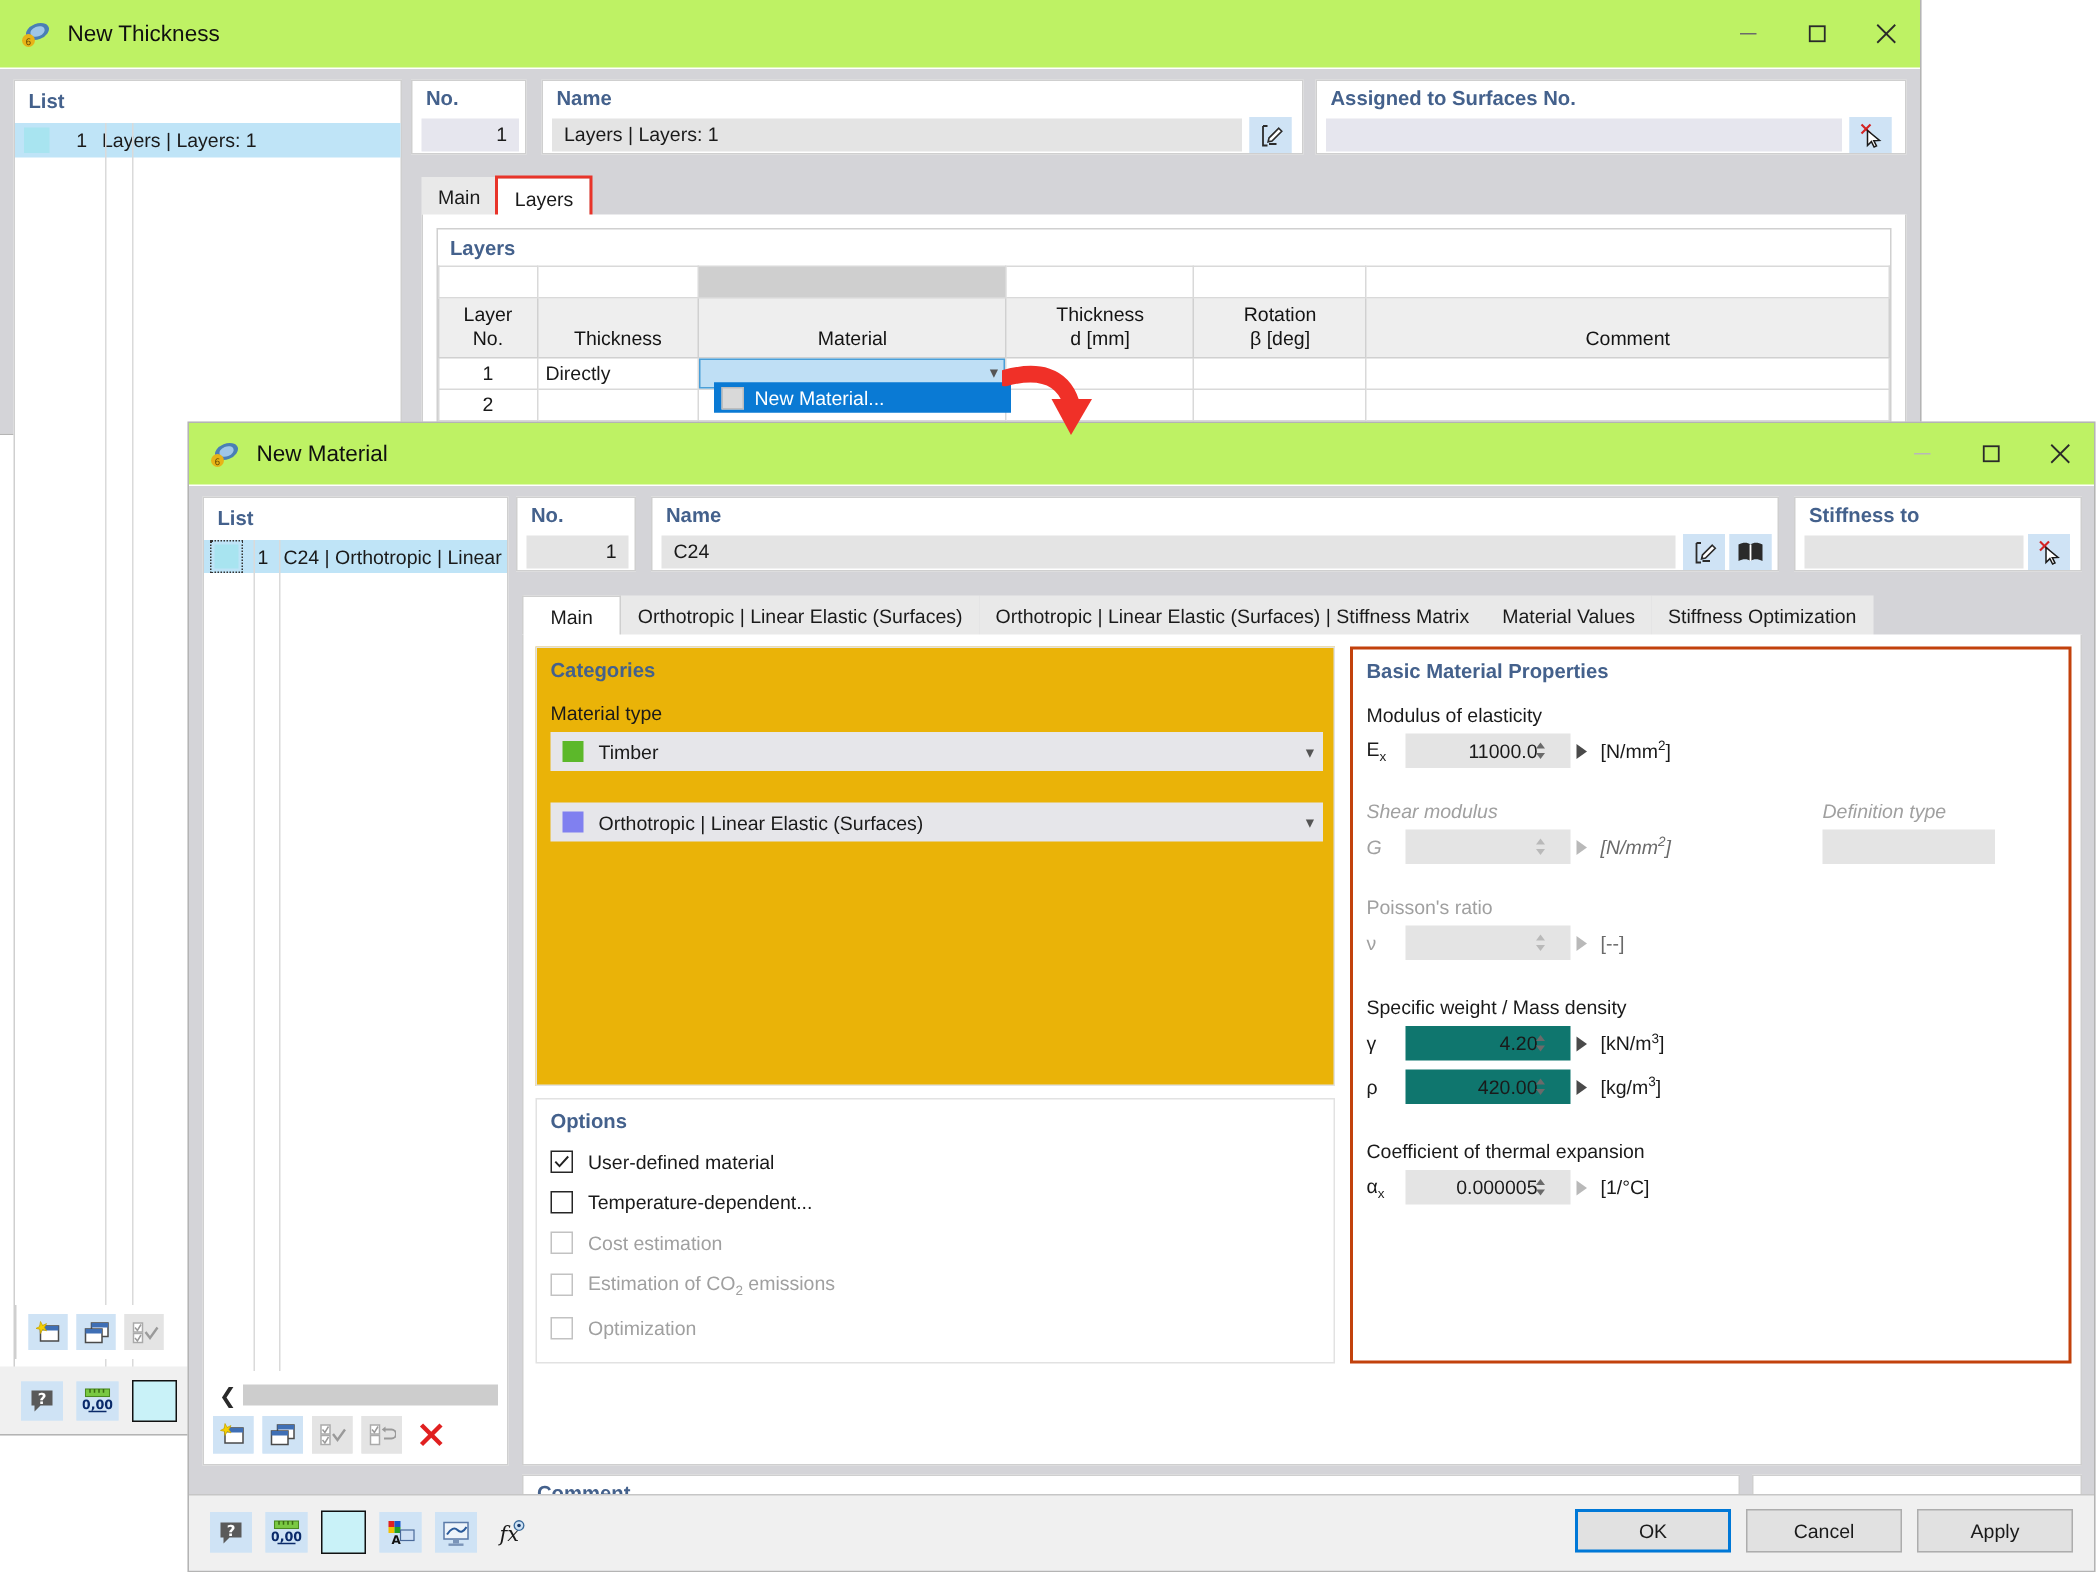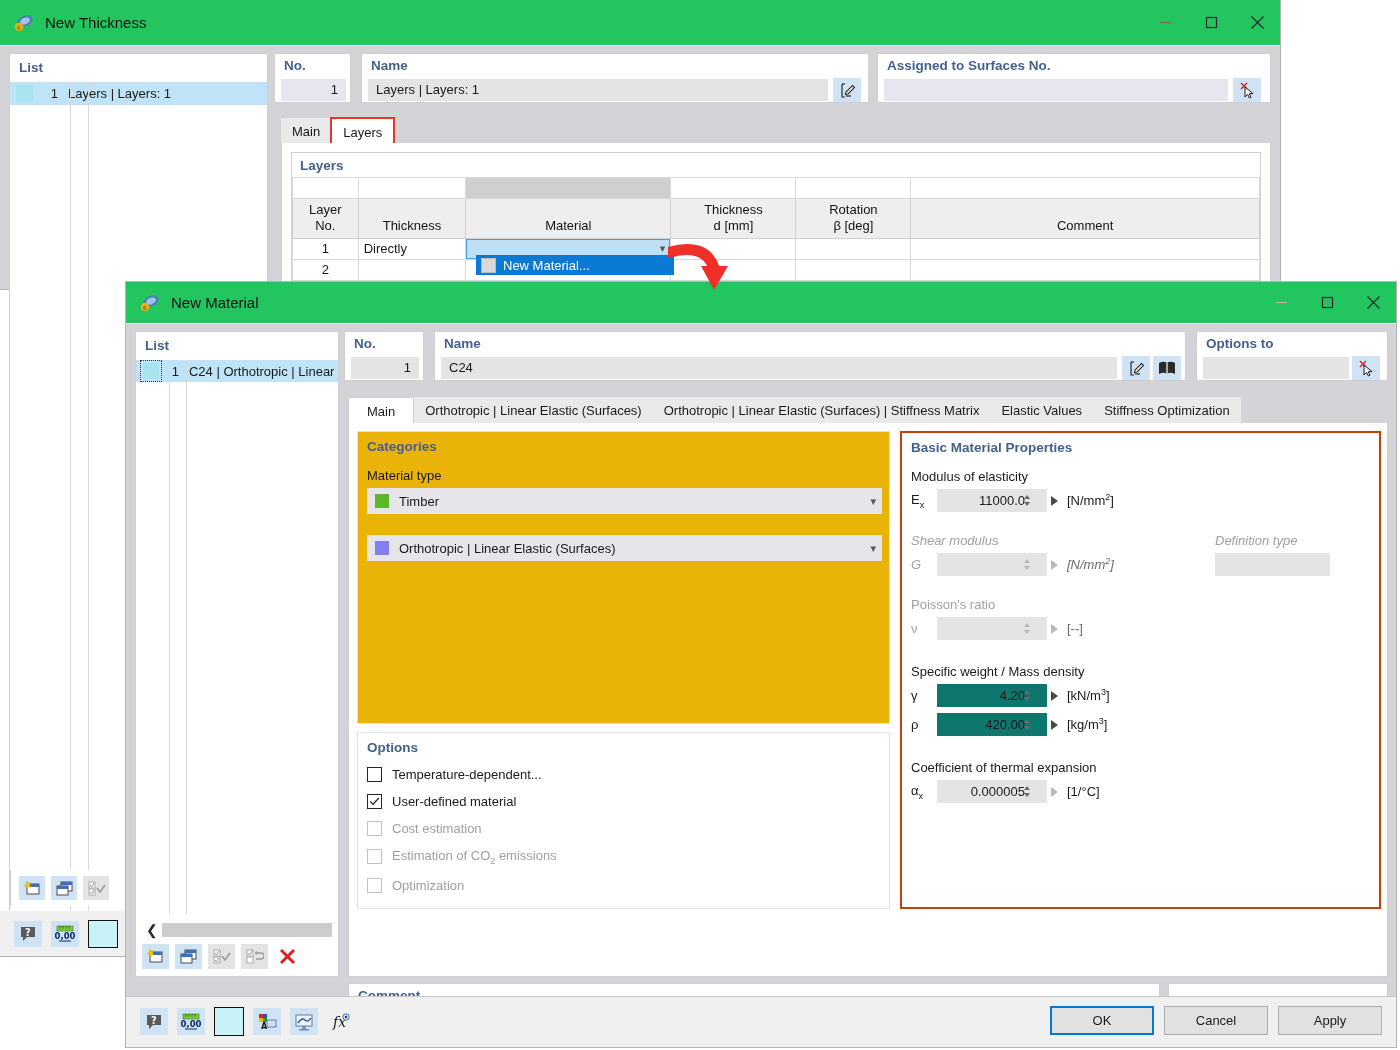--- a/index.html
+++ b/index.html
@@ -15,21 +15,21 @@
 
   
   .window {
     position: absolute;
     background: #f0f0f0;
     border: 1px solid #b4b4b4;
     box-sizing: border-box;
   }
   .titlebar {
     height: 46px;
-    background: #22c55e;
+    background: #bef264;
     display: flex;
     align-items: center;
     box-sizing: border-box;
     border-bottom: 1px solid #ffffff;
   }
   .titlebar .app-icon {
     width: 20px; height: 20px;
     margin-left: 14px; margin-right: 11px;
     position: relative;
     flex: none;
@@ -542,36 +542,36 @@
         <div class="iconbtn" style="position:absolute; left:718px; top:24px; width:28px; height:24px;">
           <svg width="18" height="18" viewBox="0 0 18 18">
             <path d="M1 4 C4 2.4 7 2.4 9 4 L9 15 C7 13.4 4 13.4 1 15 Z" fill="#2a2a2a"></path>
             <path d="M17 4 C14 2.4 11 2.4 9 4 L9 15 C11 13.4 14 13.4 17 15 Z" fill="#2a2a2a"></path>
             <path d="M9 4 L9 15" stroke="#ffffff" stroke-width="1.2"></path>
           </svg>
         </div>
       </div>
 
       <div class="panel" style="left:1070px; top:7px; width:192px; height:50px;">
-        <div class="panel-label" style="padding:4px 9px 1px 9px;">Options to</div>
+        <div class="panel-label" style="padding:4px 9px 1px 9px;">Stiffness to</div>
         <div class="field grey" style="position:absolute; left:6px; top:25px; width:146px; height:22px; line-height:22px;"></div>
         <div class="iconbtn" style="position:absolute; left:155px; top:24px; width:28px; height:24px;">
           <svg width="18" height="18" viewBox="0 0 18 18">
             <line x1="3" y1="2" x2="9" y2="8" stroke="#d42222" stroke-width="1.4"></line>
             <line x1="9" y1="2" x2="3" y2="8" stroke="#d42222" stroke-width="1.4"></line>
             <path d="M7 6 L7 16 L9.6 13.4 L11.4 17 L13 16.2 L11.2 12.8 L15 12.6 Z" fill="#ffffff" stroke="#1a1a1a" stroke-width="1"></path>
           </svg>
         </div>
       </div>
 
       <div class="tabstrip" style="position:absolute; left:222px; top:72px;">
         <div class="tab active" style="padding:0 18px;">Main</div>
         <div class="tab">Orthotropic | Linear Elastic (Surfaces)</div>
         <div class="tab">Orthotropic | Linear Elastic (Surfaces) | Stiffness Matrix</div>
-        <div class="tab">Elastic Values</div>
+        <div class="tab">Material Values</div>
         <div class="tab">Stiffness Optimization</div>
       </div>
 
       <div class="panel" style="left:222px; top:99px; width:1040px; height:554px; border-top:none; background:#ffffff;">
 
         <div style="position:absolute; left:8px; top:8px; width:533px; height:293px; background:#eab308; border:1px solid #e2e2e2; box-sizing:border-box;">
           <div class="panel-label" style="padding:7px 9px 2px 9px;">Categories</div>
 
           <div style="padding:12px 9px 0 9px;">
             <div class="grp-label">Material type</div>
@@ -587,31 +587,31 @@
               <span class="colorbox" style="background:#8080f0;"></span>
               <span>Orthotropic | Linear Elastic (Surfaces)</span>
               <span class="chev">▾</span>
             </div>
           </div>
         </div>
 
         <div style="position:absolute; left:8px; top:309px; width:533px; height:177px; background:#ffffff; border:1px solid #e2e2e2; box-sizing:border-box;">
           <div class="panel-label" style="padding:7px 9px 4px 9px;">Options</div>
           <div style="padding:8px 9px 0 9px;">
-            <div class="cb-row">
-              <span class="cb"></span>
-              <span>Temperature-dependent...</span>
-            </div>
             <div class="cb-row">
               <span class="cb">
                 <svg width="13" height="13" viewBox="0 0 13 13" style="position:absolute;left:0;top:0;">
                     <path d="M2.2 6.4 L5 9.4 L10.8 3" stroke="#222" stroke-width="1.3" fill="none"></path>
                   </svg>
               </span>
               <span>User-defined material</span>
+            </div>
+            <div class="cb-row">
+              <span class="cb"></span>
+              <span>Temperature-dependent...</span>
             </div>
             <div class="cb-row dis">
               <span class="cb dis"></span>
               <span>Cost estimation</span>
             </div>
             <div class="cb-row dis">
               <span class="cb dis"></span>
               <span>Estimation of CO<span class="sub">2</span> emissions</span>
             </div>
             <div class="cb-row dis" style="margin-bottom:16px;">

